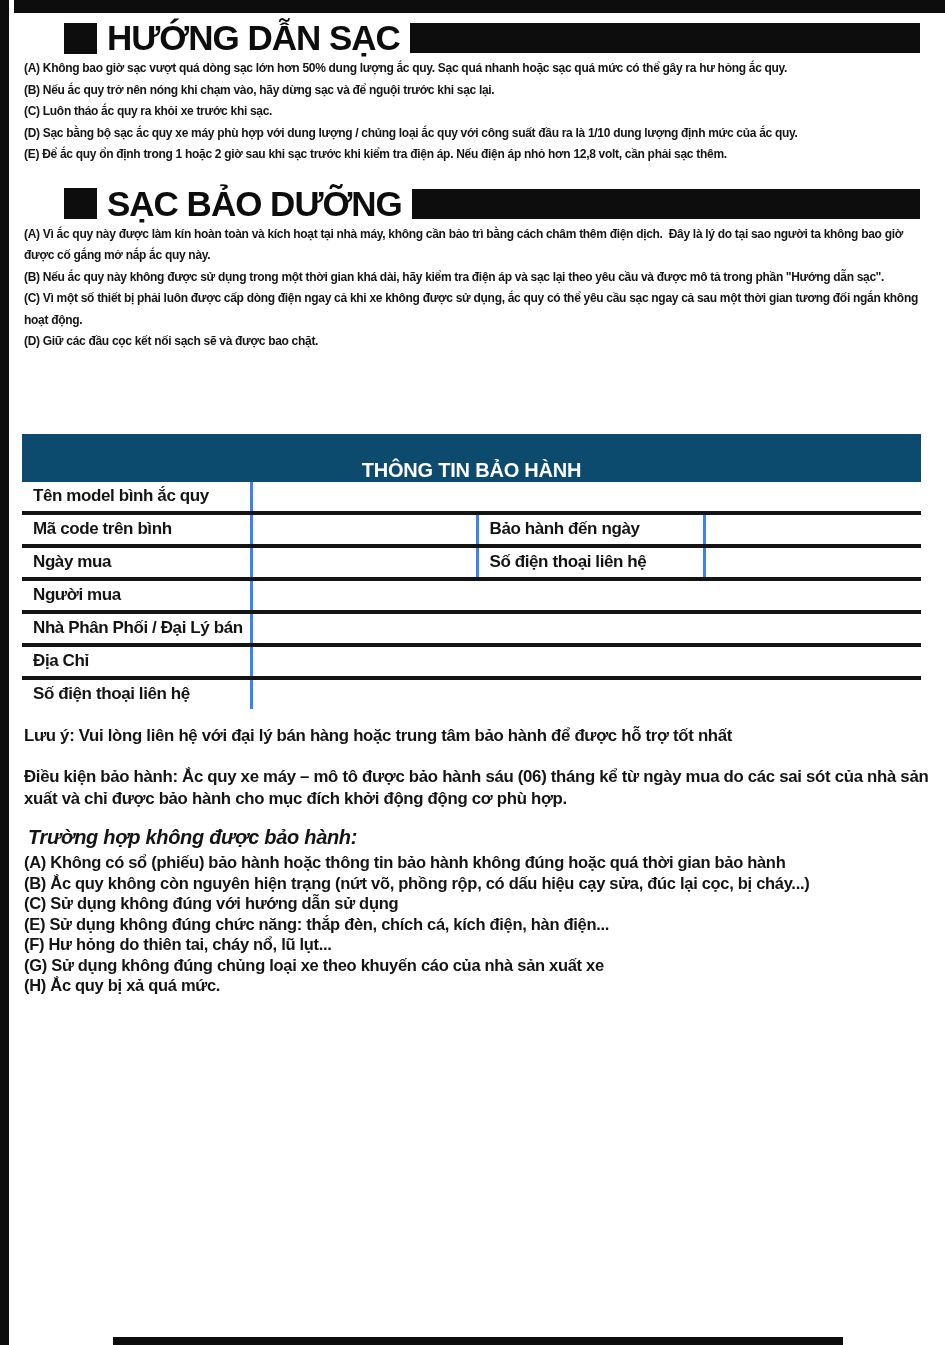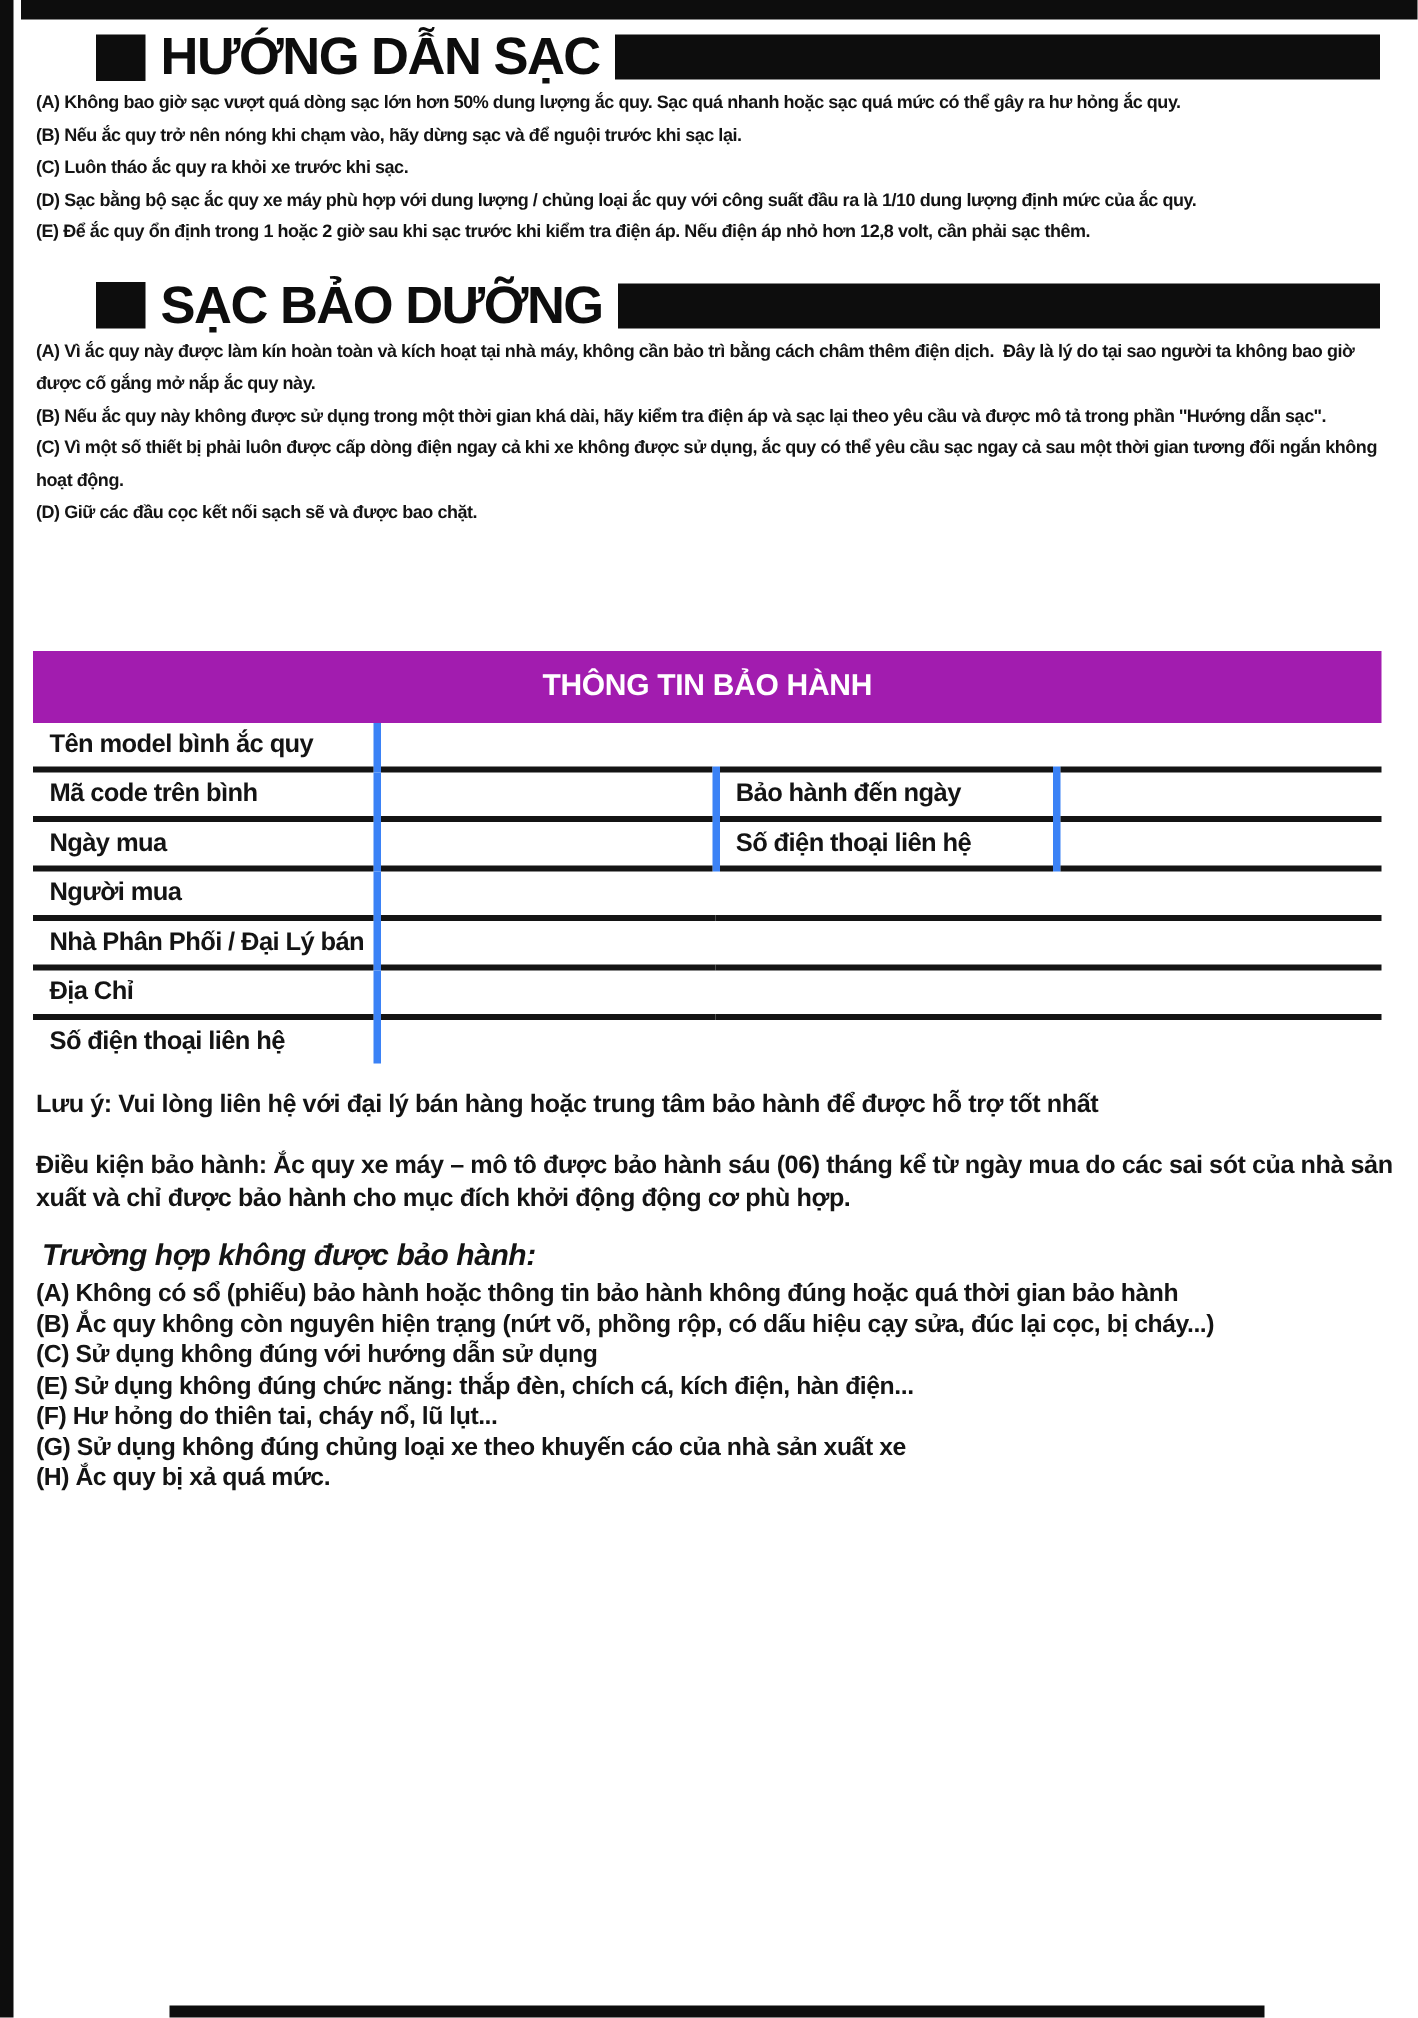--- a/index.html
+++ b/index.html
@@ -22,28 +22,28 @@
   .sec-hdr .hbar{flex:1 1 auto;height:30px;background:#0d0d0d;margin-right:15px;}
 
   .paras{margin-top:3px;}
   .paras p{
     margin:0;font-size:12px;font-weight:700;line-height:21.5px;
     letter-spacing:-0.3px;white-space:pre-wrap;
   }
 
   .wtable{margin-left:-2px;width:899px;margin-top:81px;}
   .wt-head{
-    height:48px;background:#a21caf;display:flex;align-items:center;justify-content:center;
+    height:48px;background:#0c4a6e;display:flex;align-items:flex-end;justify-content:center;
   }
   .wt-head span{color:#ffffff;font-size:20px;font-weight:800;letter-spacing:-0.2px;}
   table{border-collapse:collapse;width:899px;table-layout:fixed;}
   td{height:29px;padding:0 4px 0 11px;vertical-align:middle;overflow:hidden;}
   tr td{border-bottom:4px solid #141414;}
   tr.last td{border-bottom:none;}
-  td.vline{border-right:5px solid #3b82f6;}
+  td.vline{border-right:3px solid #3b82f6;}
   td.lbl{font-size:17px;font-weight:700;letter-spacing:-0.4px;white-space:nowrap;}
 
   .note{margin-top:16px;font-size:16.8px;font-weight:700;letter-spacing:-0.3px;line-height:21.5px;}
   .conditions{margin-top:20px;font-size:16.8px;font-weight:700;letter-spacing:-0.3px;line-height:21.5px;white-space:pre-wrap;}
   .exclusions{margin-top:18px;}
   .exclusions .ex-title{font-size:20px;font-weight:700;letter-spacing:-0.3px;line-height:21px;margin:4px;font-style:italic;}
   .exclusions p{margin:0;font-size:16.5px;font-weight:700;letter-spacing:-0.3px;line-height:20.5px;white-space:pre-wrap;}
 </style>
 </head>
 <body>

